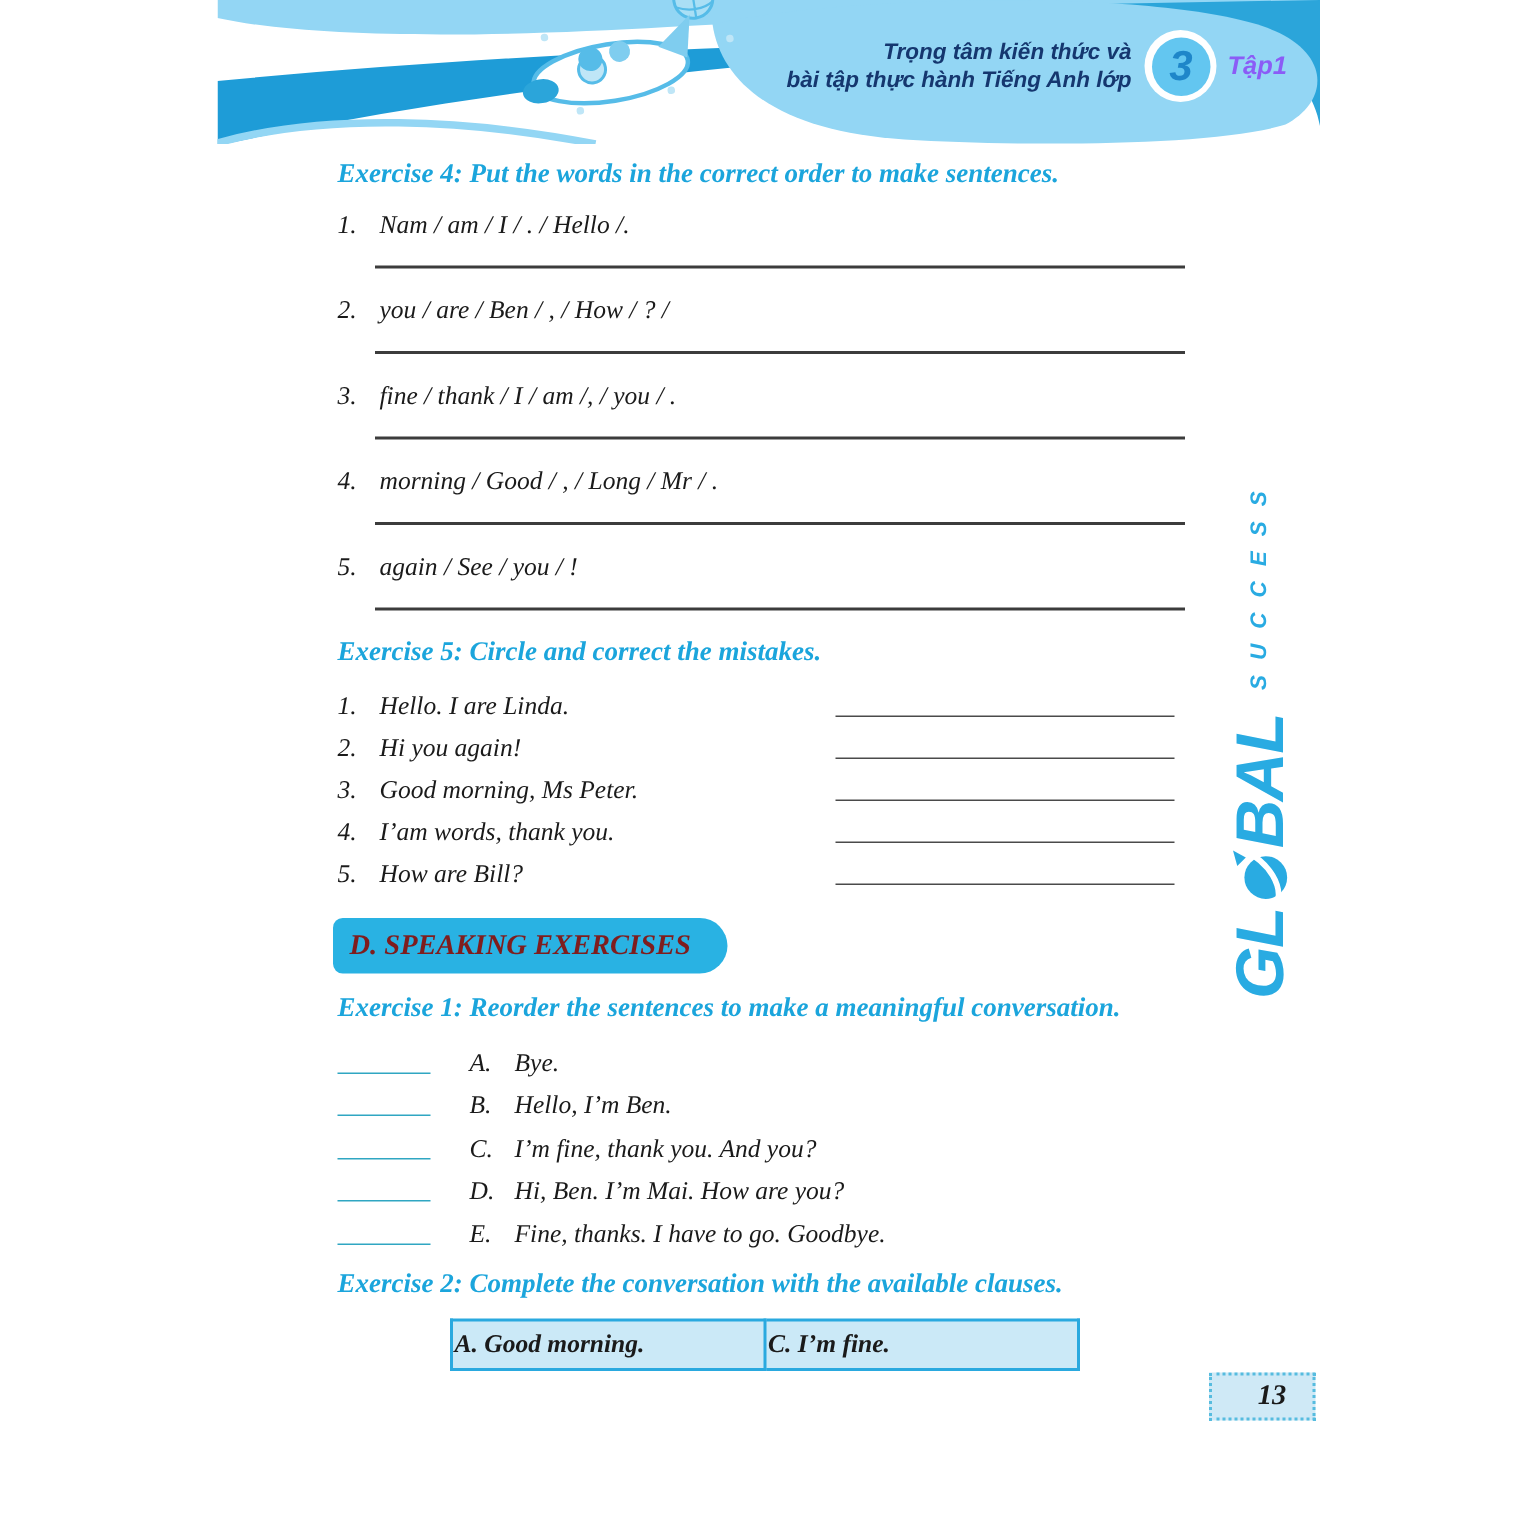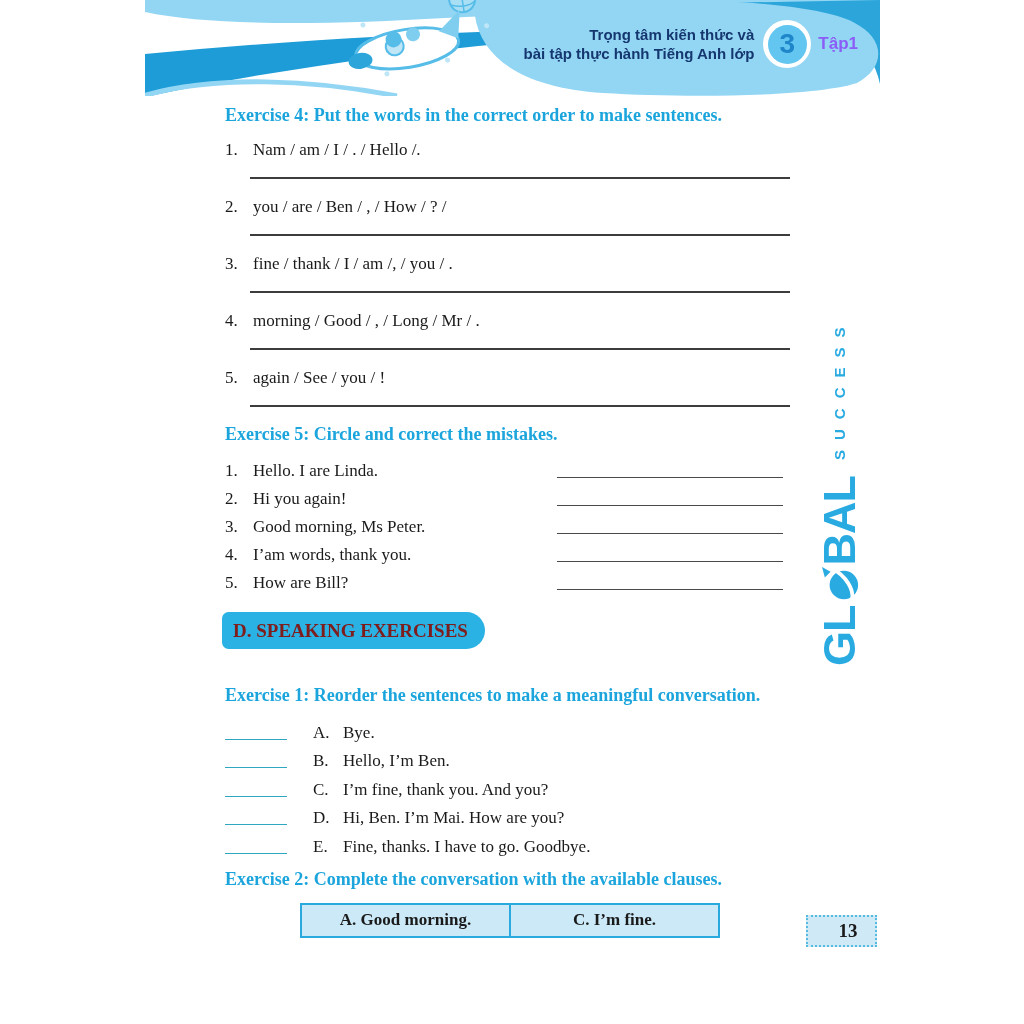--- a/index.html
+++ b/index.html
@@ -1,21 +1,21 @@
 <!DOCTYPE html>
 <html><head>
 <meta charset="utf-8">
 <style>
   * { box-sizing: border-box; }
   html,body { margin:0; padding:0; }
   body {
     width:1024px; height:1024px; background:#ffffff;
     font-family:"Liberation Serif", serif; color:#1a1a1a;
   }
-  .sheet { position:relative; width:1024px; height:1024px; background:#fff; overflow:hidden; }
+  .sheet { position:relative; width:1024px; height:1024px; background:#fff; overflow:hidden;font-style:italic; }
 
   
   .header { position:absolute; left:145px; top:0; width:735px; height:96px; }
   .header svg.banner { position:absolute; left:0; top:0; width:735px; height:96px; }
   .title-wrap { position:absolute; right:22px; top:20px; display:flex; align-items:center; z-index:3;
     font-family:"Liberation Sans", sans-serif; }
   .title-lines { text-align:right; color:#15376F; font-weight:bold; font-size:15px; line-height:19px; margin-right:9px; }
   .grade-badge { width:48px; height:48px; border-radius:50%; background:#fff; display:flex;
     align-items:center; justify-content:center; flex:none; }
   .grade-inner { width:39px; height:39px; border-radius:50%; background:#63C6F0; color:#1E86C9;
@@ -32,29 +32,29 @@
 
   #ex5-heading { margin:12px 0 9px 0; }
   .ex5-row { display:flex; align-items:flex-end; height:28px; }
   .ex5-q { display:flex; width:332px; font-size:17px; line-height:23px; }
   .ex5-line { width:226px; height:0; border-bottom:1.5px solid #4a4a4a; margin-bottom:4px; }
 
   .d-banner { margin:18px 0 0 -3px; width:263px; height:37px; background:#29B2E3;
     border-radius:7px 20px 20px 7px; color:#7f1d1d; font-weight:bold; font-size:19px;
     display:flex; align-items:center; padding-left:11px; }
 
-  #ex1-heading { margin:35px 0 9px 0; }
+  #ex1-heading { margin:11px 0 9px 0; }
   .ex1-row { display:flex; align-items:flex-end; height:28.5px; font-size:17px; line-height:23px; }
   .ex1-blank { width:62px; height:0; border-bottom:1.5px solid #2FA6C2; margin-bottom:4px; flex:none; }
   .ex1-letter { margin-left:26px; width:30px; flex:none; }
 
   #ex2-heading { margin:10px 0 13px 0; }
   table.clauses { border-collapse:collapse; margin-left:75px; }
   table.clauses td { border:2px solid #2AA9DF; background:#CBE9F7; width:209px; height:33px;
-    text-align:center; font-weight:bold; font-size:17px; }
+    text-align:left; font-weight:bold; font-size:17px; }
 
   
   .global-logo { position:absolute; left:806px; top:336px; width:66px; height:330px; }
   .logo-rot { position:absolute; width:330px; height:66px; left:-132px; top:132px;
     transform:rotate(-90deg); display:flex; align-items:center; }
   .logo-word { font-family:"Liberation Sans", sans-serif; font-weight:bold; font-size:45px;
     color:#29ABE2; letter-spacing:-1px; display:flex; align-items:center; line-height:1; }
   .logo-word svg { margin:4px 1px 0 1px; }
   .logo-success { font-family:"Liberation Sans", sans-serif; font-weight:bold; font-size:15px;
     color:#29ABE2; letter-spacing:10px; margin-left:16px; white-space:nowrap; }

